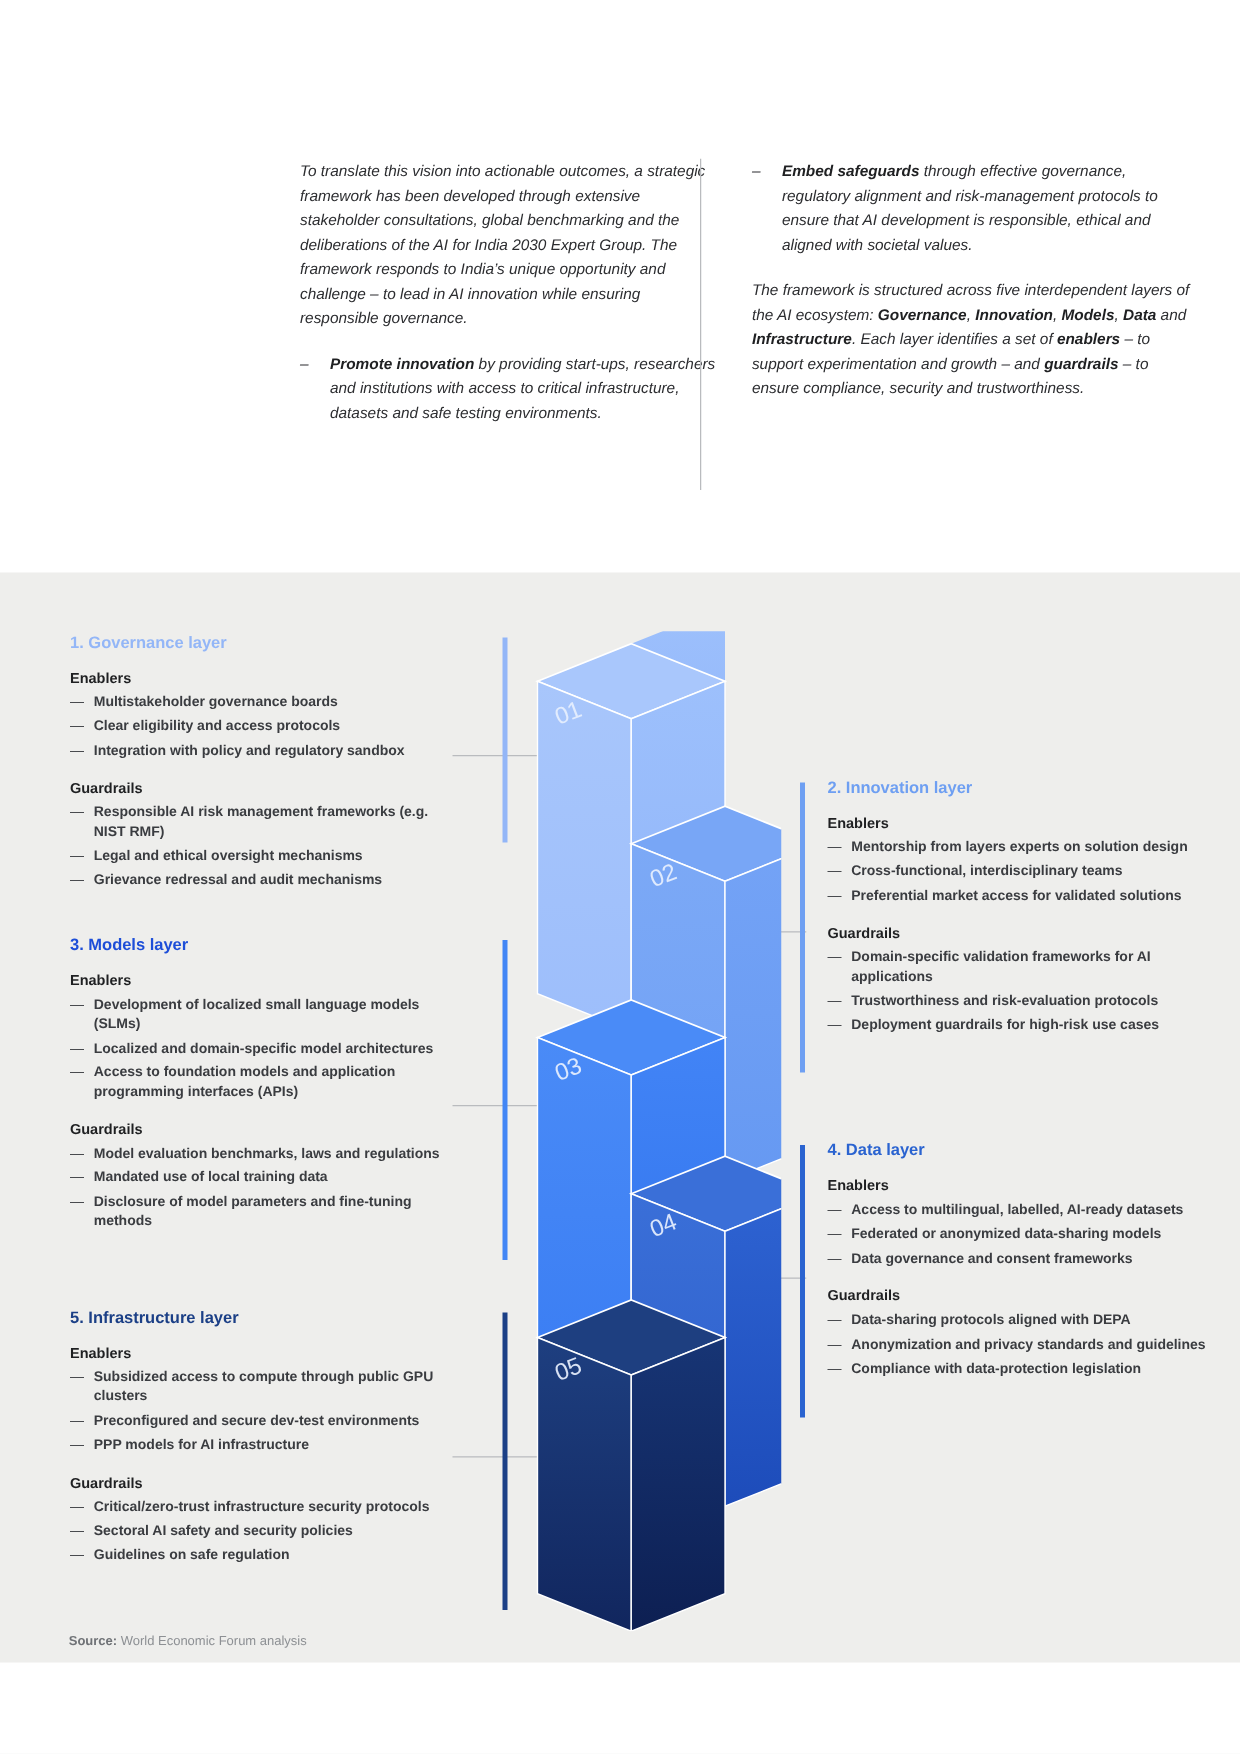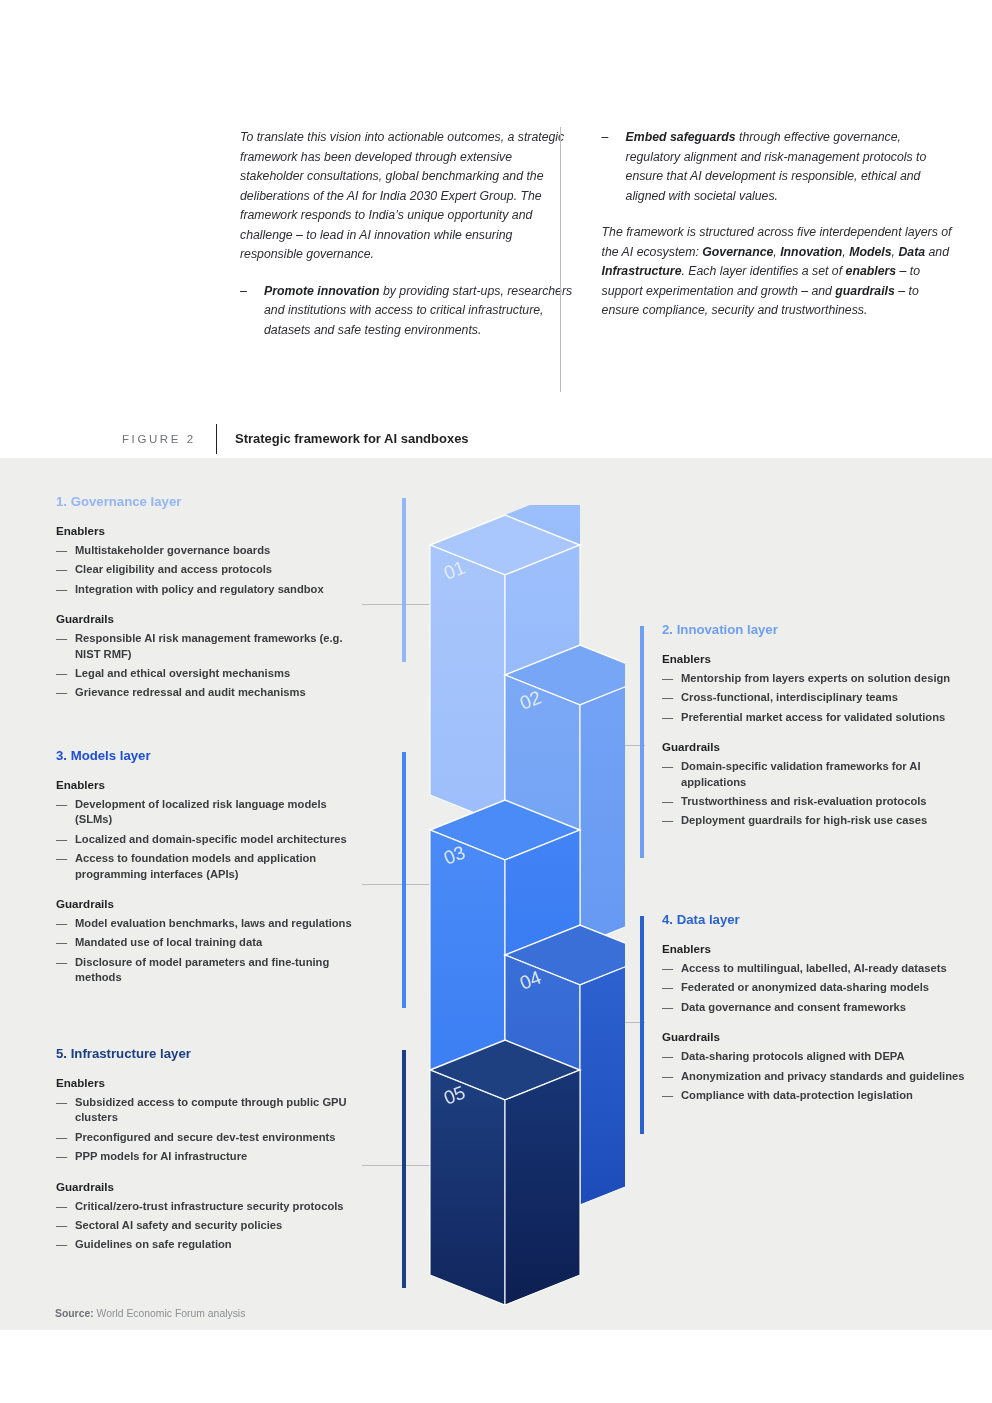--- a/index.html
+++ b/index.html
@@ -84,25 +84,20 @@
     <div class="col right">
       <div class="col-rule"></div>
       <div class="bullet" style="margin-bottom:17px">
         <div class="dash">–</div>
         <div class="btxt"><b>Embed safeguards</b><span> through effective governance, regulatory alignment and risk-management protocols to ensure that AI development is responsible, ethical and aligned with societal values.</span></div>
       </div>
       <p><span>The framework is structured across five interdependent layers of the AI ecosystem: </span><b>Governance</b><span>, </span><b>Innovation</b><span>, </span><b>Models</b><span>, </span><b>Data</b><span> and </span><b>Infrastructure</b><span>. Each layer identifies a set of </span><b>enablers</b><span> – to support experimentation and growth – and </span><b>guardrails</b><span> – to ensure compliance, security and trustworthiness.</span></p>
     </div>
   </div>
 
-  <div class="figcap">
-    <div class="figlabel">FIGURE 2</div>
-    <div class="figrule"></div>
-    <div class="figtitle">Strategic framework for AI sandboxes</div>
-  </div>
 
   <div class="panel"></div>
 
   <div class="conn" style="left:362px;top:604px;width:94px;"></div>
   <div class="conn" style="left:583px;top:745px;width:62px;"></div>
   <div class="conn" style="left:362px;top:884px;width:72px;"></div>
   <div class="conn" style="left:583px;top:1022px;width:62px;"></div>
   <div class="conn" style="left:362px;top:1165px;width:72px;"></div>
 
   <div class="stair">
@@ -200,21 +195,21 @@
 
       <g>
         <polygon points="25,565 100,535 175,565 100,595" fill="#1e3f80" stroke="#ffffff" stroke-width="1.4"></polygon>
         <polygon points="25,565 100,595 100,800 25,770" fill="url(#g5f)" stroke="#ffffff" stroke-width="1.1"></polygon>
         <polygon points="100,595 175,565 175,770 100,800" fill="url(#g5r)" stroke="#ffffff" stroke-width="1.1"></polygon>
         <text x="42" y="600" fill="#e8f0fe" font-family="Liberation Sans, sans-serif" font-size="19" transform="rotate(-21 42 600)" opacity=".92">05</text>
       </g>
     </svg>
   </div>
 
-  <div class="layer lft" style="left:56px;top:494px;">
+  <div class="layer lft" style="left:56px;top:506px;">
     <div class="accent" style="height:164px;background:#93b6f7;"></div>
     <div class="ltitle" style="color:#93b6f7">1. Governance layer</div>
     <div class="sub">Enablers</div>
     <ul class="items">
       <li>
           <span class="dash">—</span>
           <span class="t">Multistakeholder governance boards</span>
         </li>
       <li>
           <span class="dash">—</span>
@@ -277,21 +272,21 @@
     </ul>
   </div>
 
   <div class="layer lft" style="left:56px;top:748px;">
     <div class="accent" style="height:256px;background:#4286f5;"></div>
     <div class="ltitle" style="color:#1d4ed8">3. Models layer</div>
     <div class="sub">Enablers</div>
     <ul class="items">
       <li>
           <span class="dash">—</span>
-          <span class="t">Development of localized risk language models (SLMs)</span>
+          <span class="t">Development of localized small language models (SLMs)</span>
         </li>
       <li>
           <span class="dash">—</span>
           <span class="t">Localized and domain-specific model architectures</span>
         </li>
       <li>
           <span class="dash">—</span>
           <span class="t">Access to foundation models and application programming interfaces (APIs)</span>
         </li>
     </ul>

